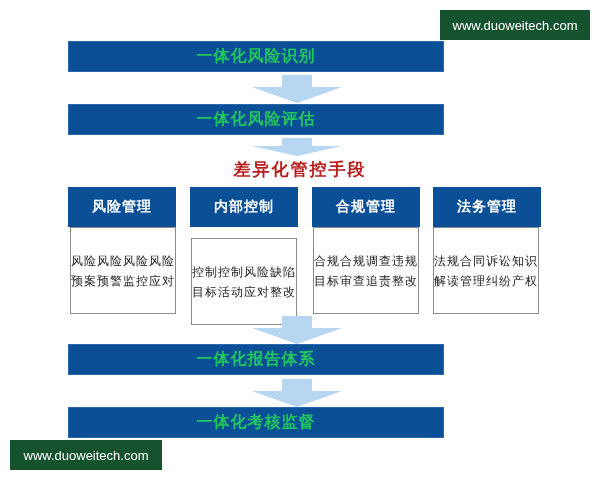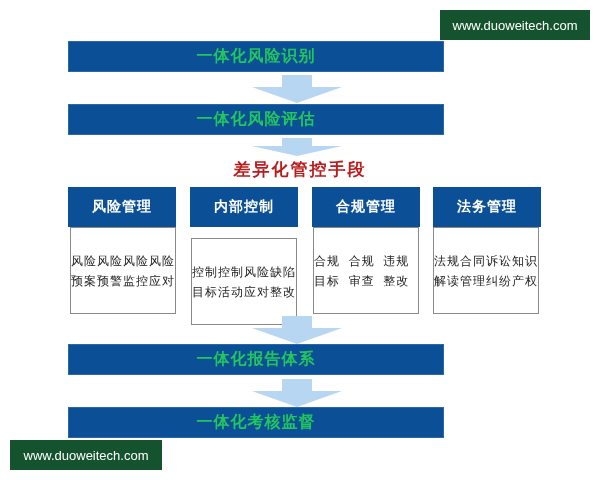--- a/index.html
+++ b/index.html
@@ -58,20 +58,21 @@
   <div>控制目标</div>
   <div>控制活动</div>
   <div>风险应对</div>
   <div>缺陷整改</div>
 </div>
 
 <div class="col-head" style="left:312px;">合规管理</div>
 <div class="col-box" style="left:313px;">
   <div>合规目标</div>
   <div>合规审查</div>
+  <div>调查追责</div>
   <div>违规整改</div>
 </div>
 
 <div class="col-head" style="left:433px;">法务管理</div>
 <div class="col-box" style="left:433px;">
   <div>法规解读</div>
   <div>合同管理</div>
   <div>诉讼纠纷</div>
   <div>知识产权</div>
 </div>

